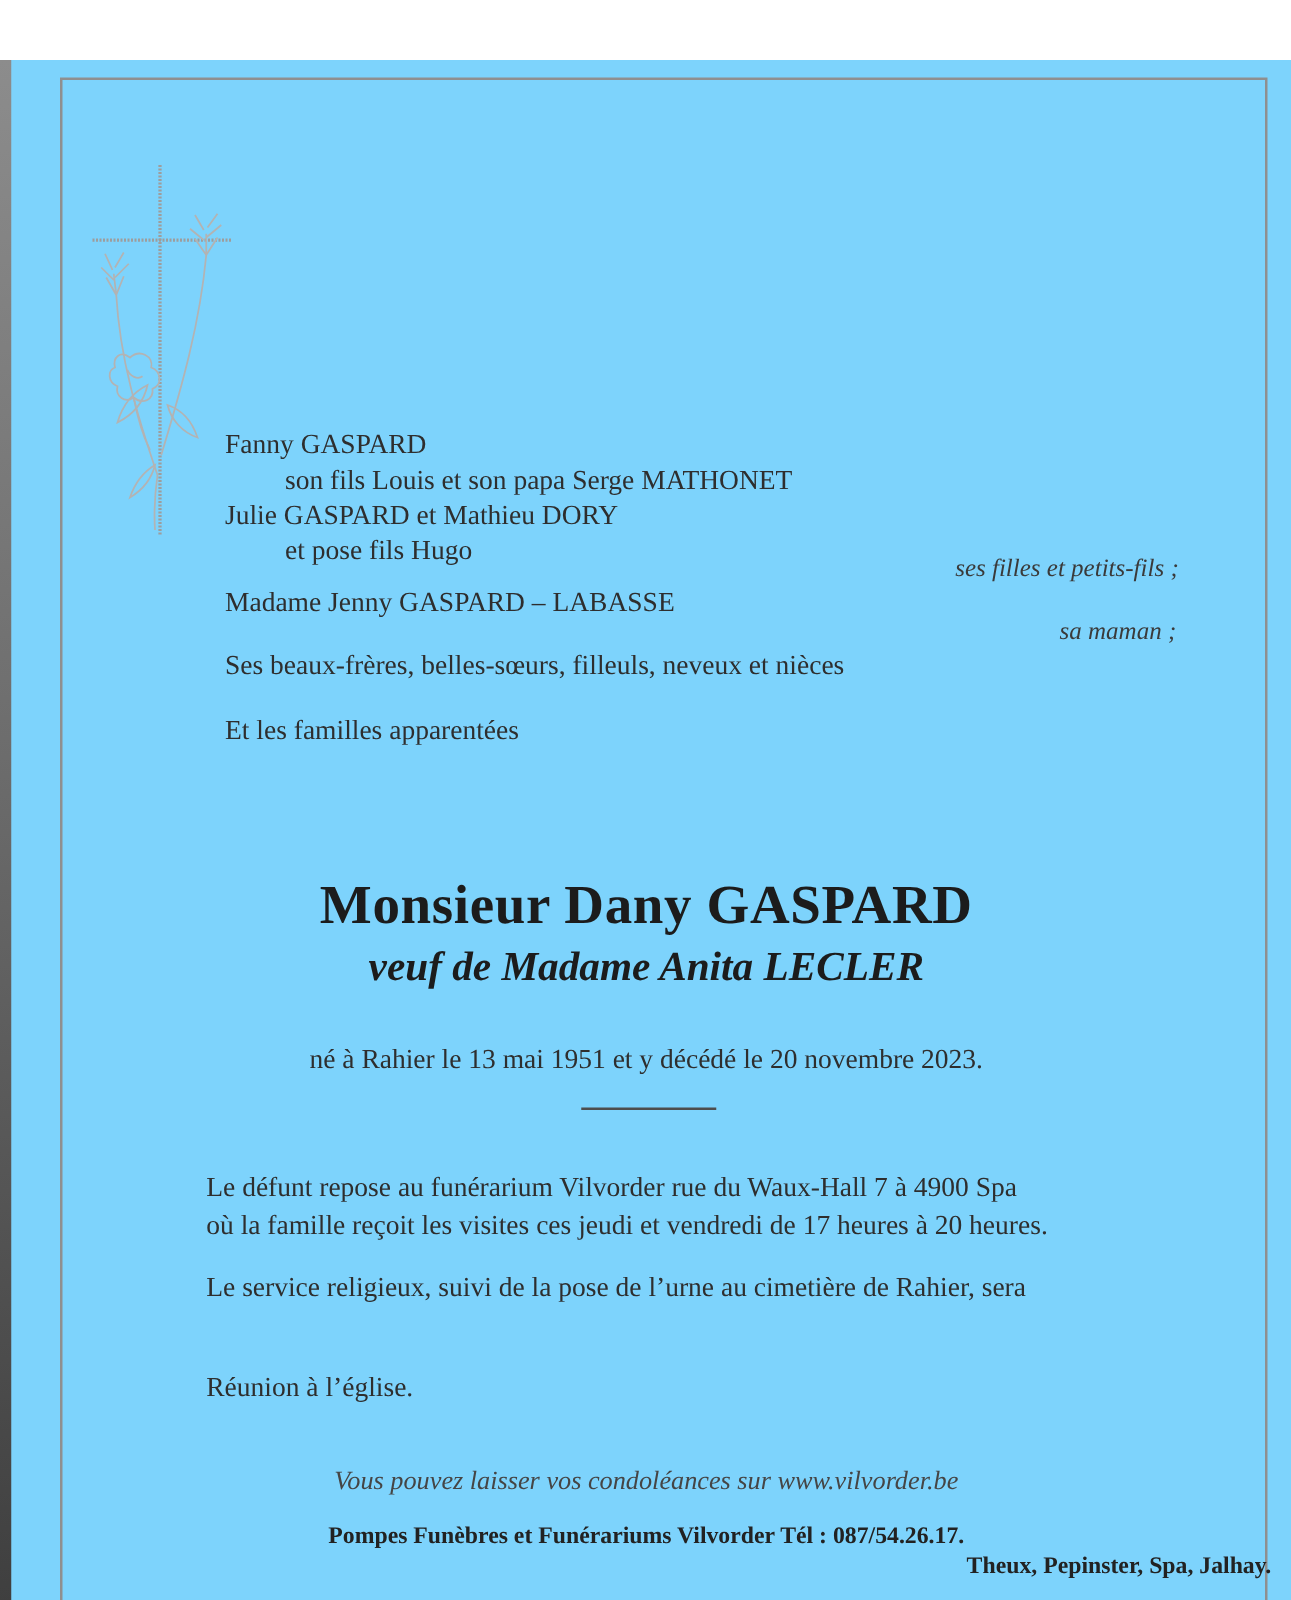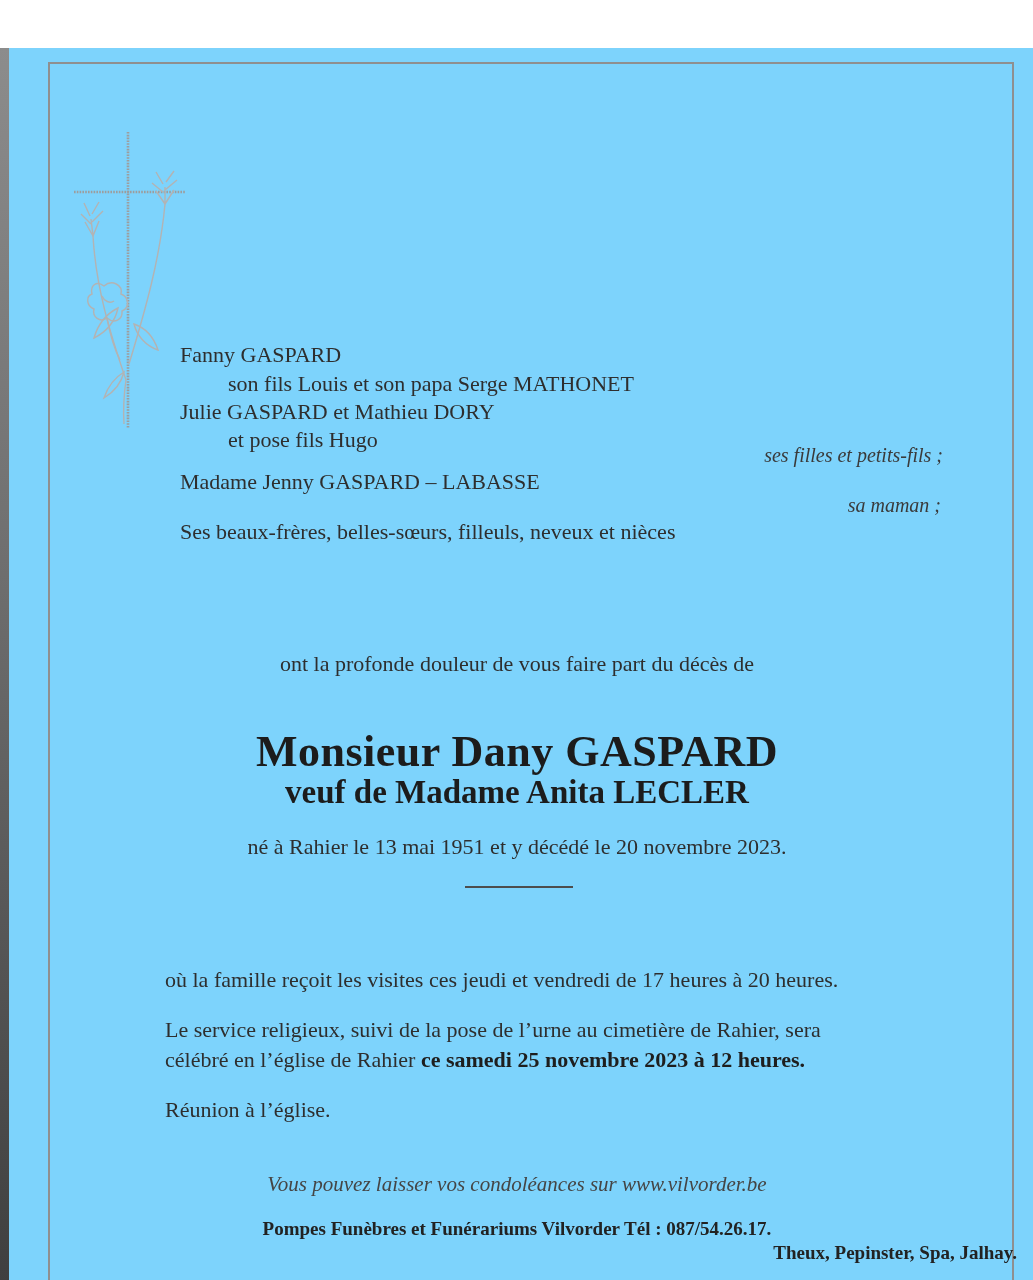--- a/index.html
+++ b/index.html
@@ -100,37 +100,35 @@
   <div class="line body-txt" style="left:180px; top:350px;text-align:center;">Julie GASPARD et Mathieu DORY</div>
   <div class="line body-txt" style="left:228px; top:378px;">et pose fils Hugo</div>
 
   <div class="rel" style="right:90px; top:396px;">ses filles et petits-fils ;</div>
 
   <div class="line body-txt" style="left:180px; top:420px;">Madame Jenny GASPARD – LABASSE</div>
 
   <div class="rel" style="right:92px; top:446px;">sa maman ;</div>
 
   <div class="line body-txt" style="left:180px; top:470px;">Ses beaux-frères, belles-sœurs, filleuls, neveux et nièces</div>
+  <div class="line body-txt" style="left:180px; top:522px;">Et les familles apparentées</div>
 
-  <div class="centered body-txt" style="top:603px;">ont la profonde douleur de vous faire part du décès de</div>
 
-  <div class="centered deceased-name" style="top:678px;">Monsieur Dany GASPARD</div>
+  <div class="centered deceased-name" style="top:650px;">Monsieur Dany GASPARD</div>
 
-  <div class="centered deceased-sub" style="top:726px;">veuf de Madame Anita LECLER</div>
+  <div class="centered deceased-sub" style="top:708px;font-style:italic;">veuf de Madame Anita LECLER</div>
 
   <div class="centered body-txt" style="top:786px;">né à Rahier le 13 mai 1951 et y décédé le 20 novembre 2023.</div>
 
   <div class="divider"></div>
 
+  <div class="line body-txt" style="left:165px; top:888px;">Le défunt repose au funérarium Vilvorder rue du Waux-Hall 7 à 4900 Spa</div>
   <div class="line body-txt" style="left:165px; top:918px;">où la famille reçoit les visites ces jeudi et vendredi de 17 heures à 20 heures.</div>
 
   <div class="line body-txt" style="left:165px; top:968px;">Le service religieux, suivi de la pose de l’urne au cimetière de Rahier, sera</div>
-  <div class="line body-txt" style="left:165px; top:998px;">
-    <span>célébré en l’église de Rahier </span><span style="font-weight:bold; color:#1e1e1e;">ce samedi 25 novembre 2023 à 12 heures.</span>
-  </div>
 
   <div class="line body-txt" style="left:165px; top:1048px;">Réunion à l’église.</div>
 
   <div class="centered condolences" style="top:1124px;">
     <span>Vous pouvez laisser vos condoléances sur </span><span class="url">www.vilvorder.be</span>
   </div>
 
   <div class="centered footer-line" style="top:1170px;">Pompes Funèbres et Funérariums Vilvorder Tél : 087/54.26.17.</div>
   <div class="centered footer-line" style="top:1194px;text-align:right;">Theux, Pepinster, Spa, Jalhay.</div>
 

